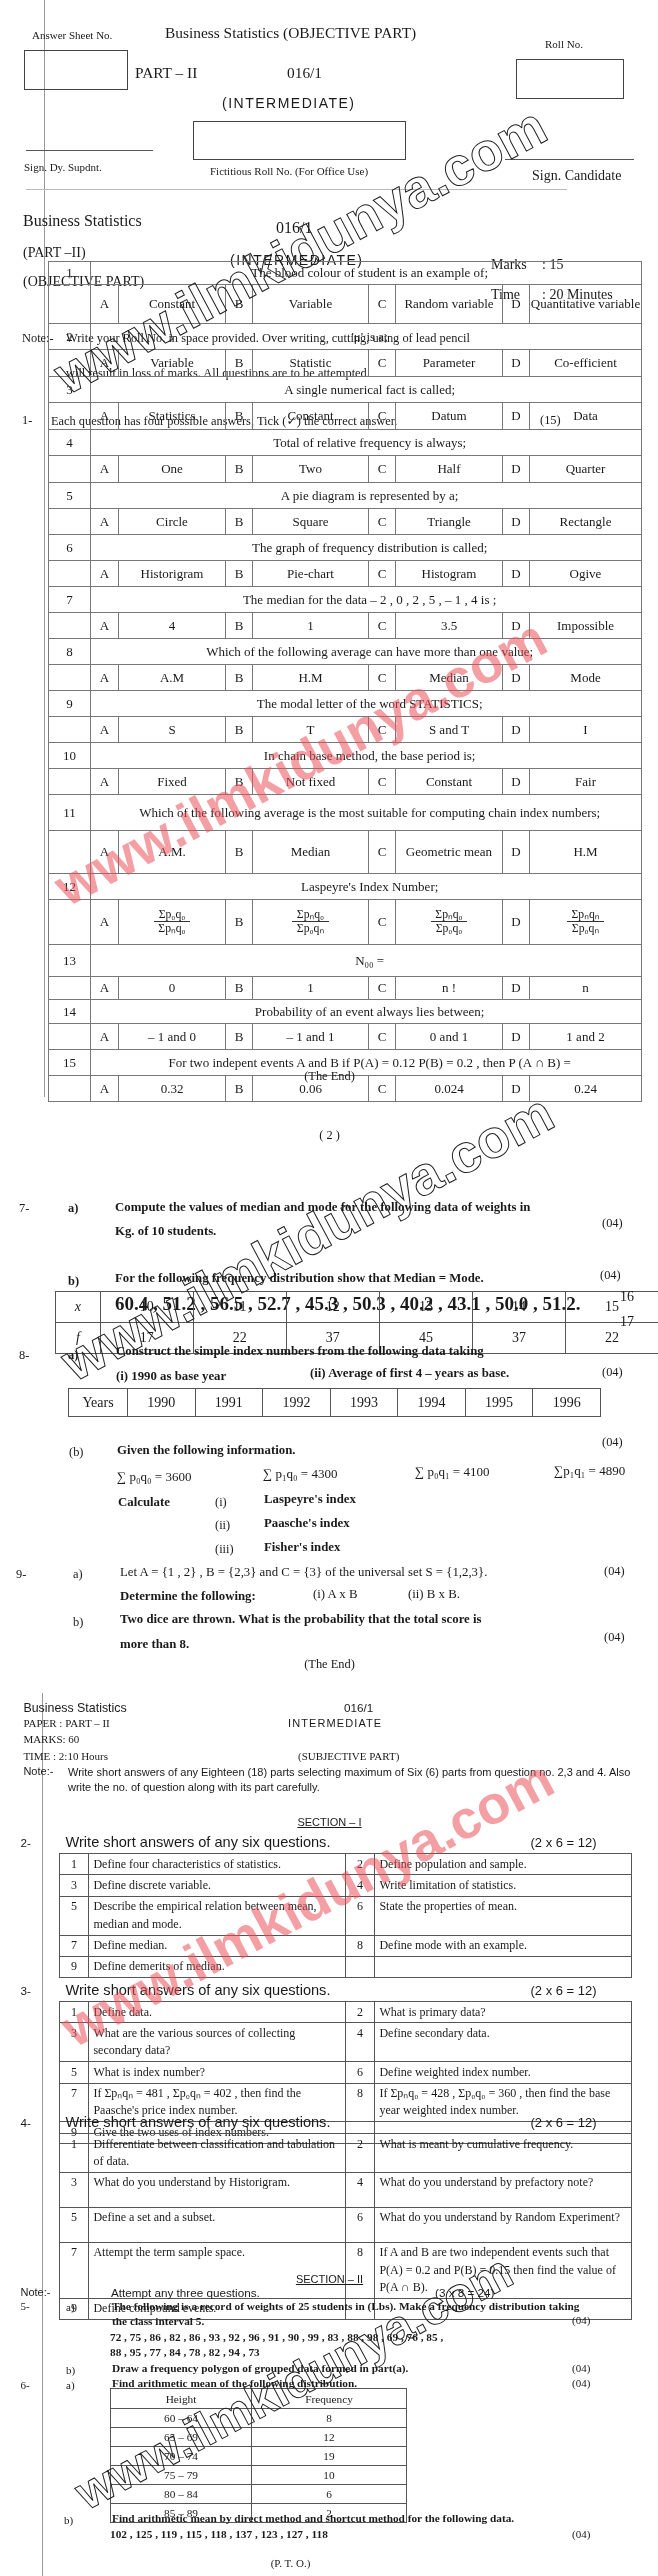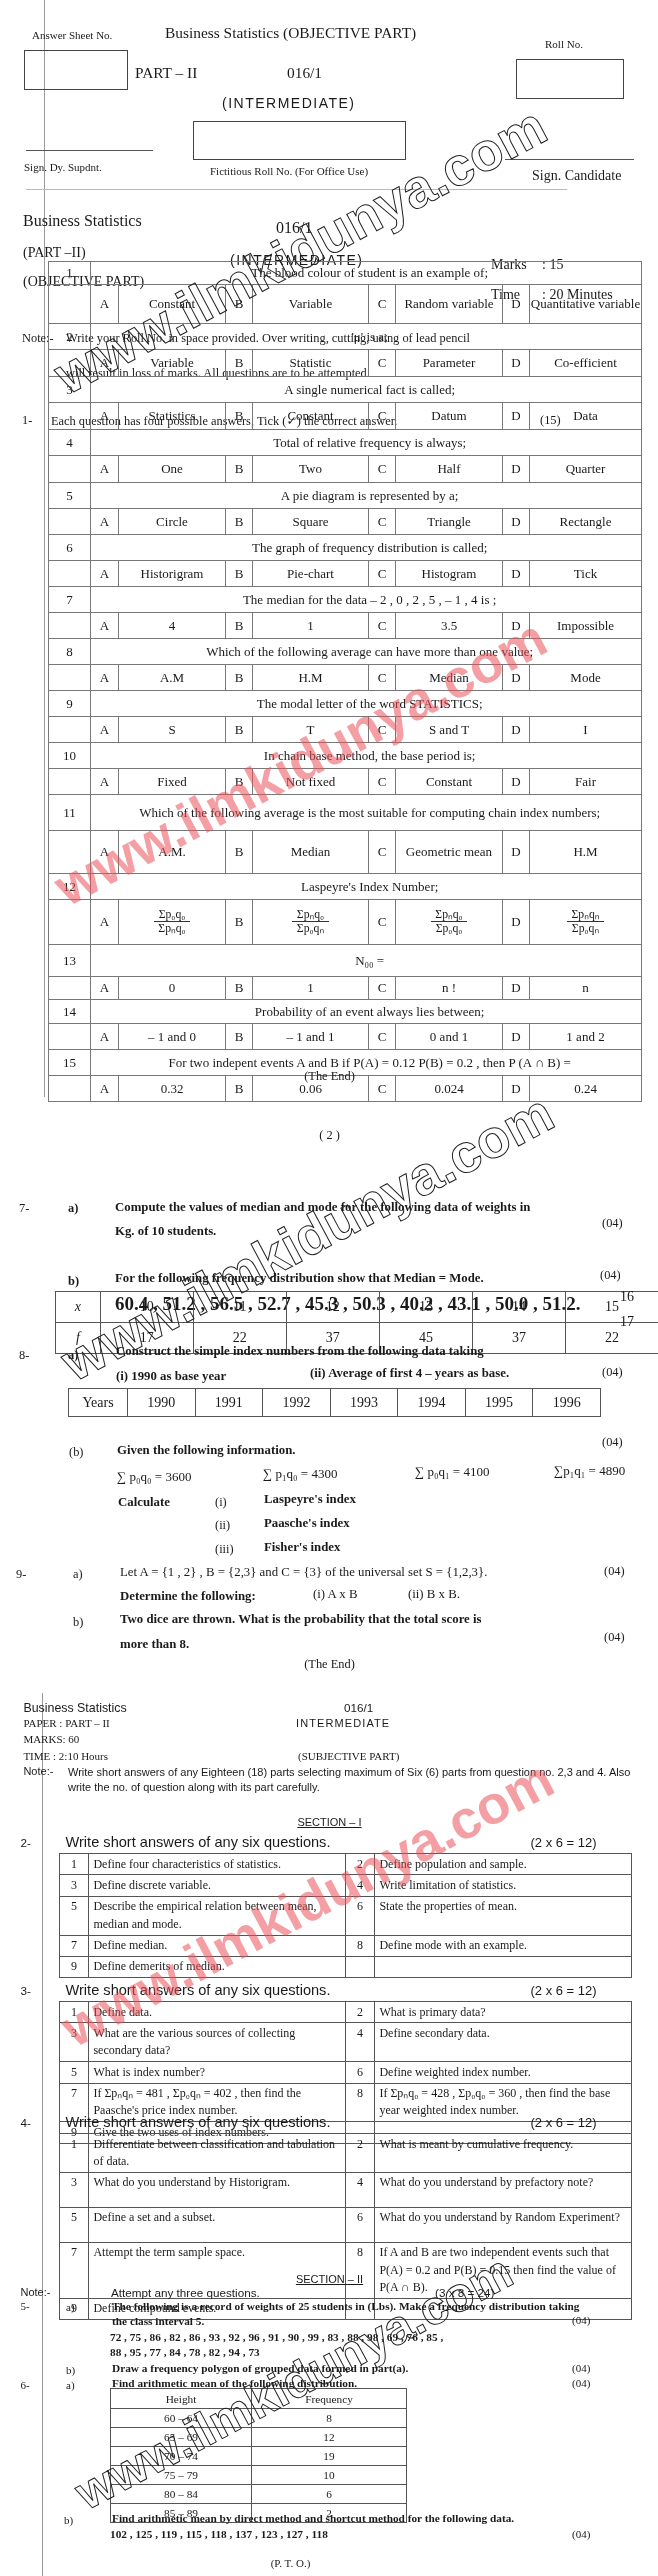--- a/index.html
+++ b/index.html
@@ -165,21 +165,21 @@
         </tr>
         <tr>
           <td class="qn" style="border-top:none;height:25px;"></td>
           <td class="lt">A</td>
           <td class="op">Historigram</td>
           <td class="lt">B</td>
           <td class="op">Pie-chart</td>
           <td class="lt">C</td>
           <td class="op">Histogram</td>
           <td class="lt">D</td>
-          <td class="op">Tick</td>
+          <td class="op">Ogive</td>
         </tr>
         <tr>
           <td class="qn" style="height:25px;">7</td>
       <td class="qtext" colspan="8">The median for the data  – 2 , 0 , 2 , 5 ,  – 1 , 4  is ;</td>
         </tr>
         <tr>
           <td class="qn" style="border-top:none;height:25px;"></td>
           <td class="lt">A</td>
           <td class="op">4</td>
           <td class="lt">B</td>
@@ -400,21 +400,21 @@
 <div class="abs" style="left:120px;top:1612px;font-weight:bold;font-size:12.8px;">Two dice are thrown. What is the probability that the total score is</div>
 <div class="abs" style="left:120px;top:1637px;font-weight:bold;font-size:12.8px;">more than 8.</div>
 <div class="abs" style="left:604px;top:1630px;">(04)</div>
 <div class="abs center" style="left:0;width:659px;top:1657px;font-size:12.4px;">(The  End)</div>
 
 <div class="vline" style="top:1693px;height:883px;left:42px;"></div>
 
 <div class="abs sans" style="left:23.4px;top:1701px;font-size:12.4px;">Business Statistics</div>
 <div class="abs sans" style="left:344px;top:1701px;font-size:11.7px;">016/1</div>
 <div class="abs" style="left:23.4px;top:1717px;font-size:11px;">PAPER :  PART – II</div>
-<div class="abs sans" style="left:296px;top:1717px;font-size:11px;letter-spacing:1.1px;">INTERMEDIATE</div>
+<div class="abs sans" style="left:288px;top:1717px;font-size:11px;letter-spacing:1.1px;">INTERMEDIATE</div>
 <div class="abs" style="left:23.4px;top:1733px;font-size:11px;">MARKS:  60</div>
 <div class="abs" style="left:23.4px;top:1750px;font-size:11px;">TIME   :  2:10 Hours</div>
 <div class="abs" style="left:298px;top:1750px;font-size:11px;">(SUBJECTIVE PART)</div>
 <div class="abs sans" style="left:23.4px;top:1765px;font-size:11px;">Note:-</div>
 <div class="abs sans" style="left:68px;top:1765px;width:563px;font-size:11px;line-height:15.4px;">Write short answers of any Eighteen (18) parts selecting maximum of Six (6) parts from question no. 2,3 and 4. Also write the no. of question along with its part carefully.</div>
 <div class="abs sans center" style="left:0;width:659px;top:1816px;font-size:11px;"><u>SECTION – I</u></div>
 
 <div id="short-questions">
     <div class="abs sans" style="left: 20.5px; top: 1834px; width: 607px; font-size: 14.6px;">
       <span style="position:absolute;left:0;font-size:11.7px;top:2.2px;">2-</span>

